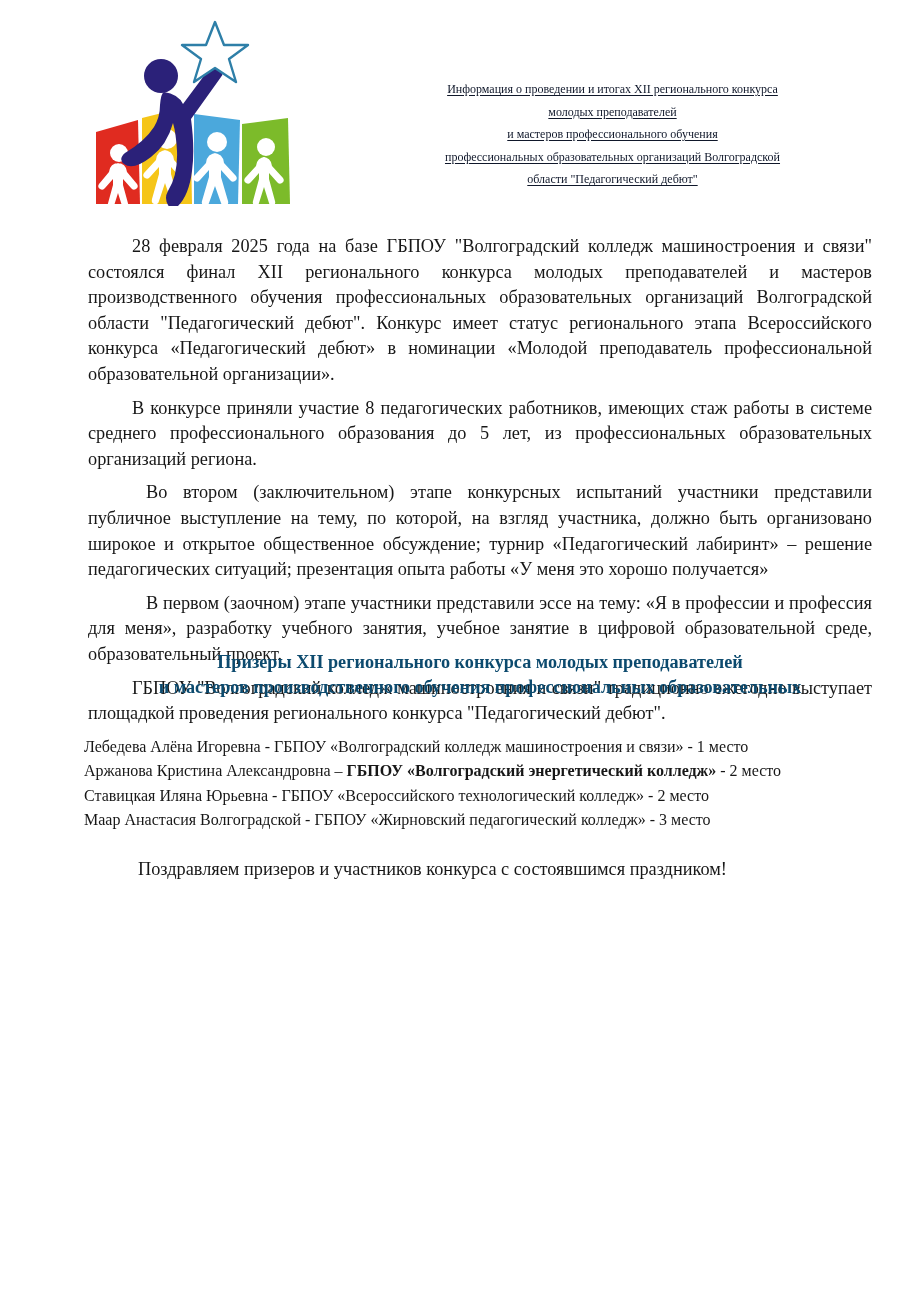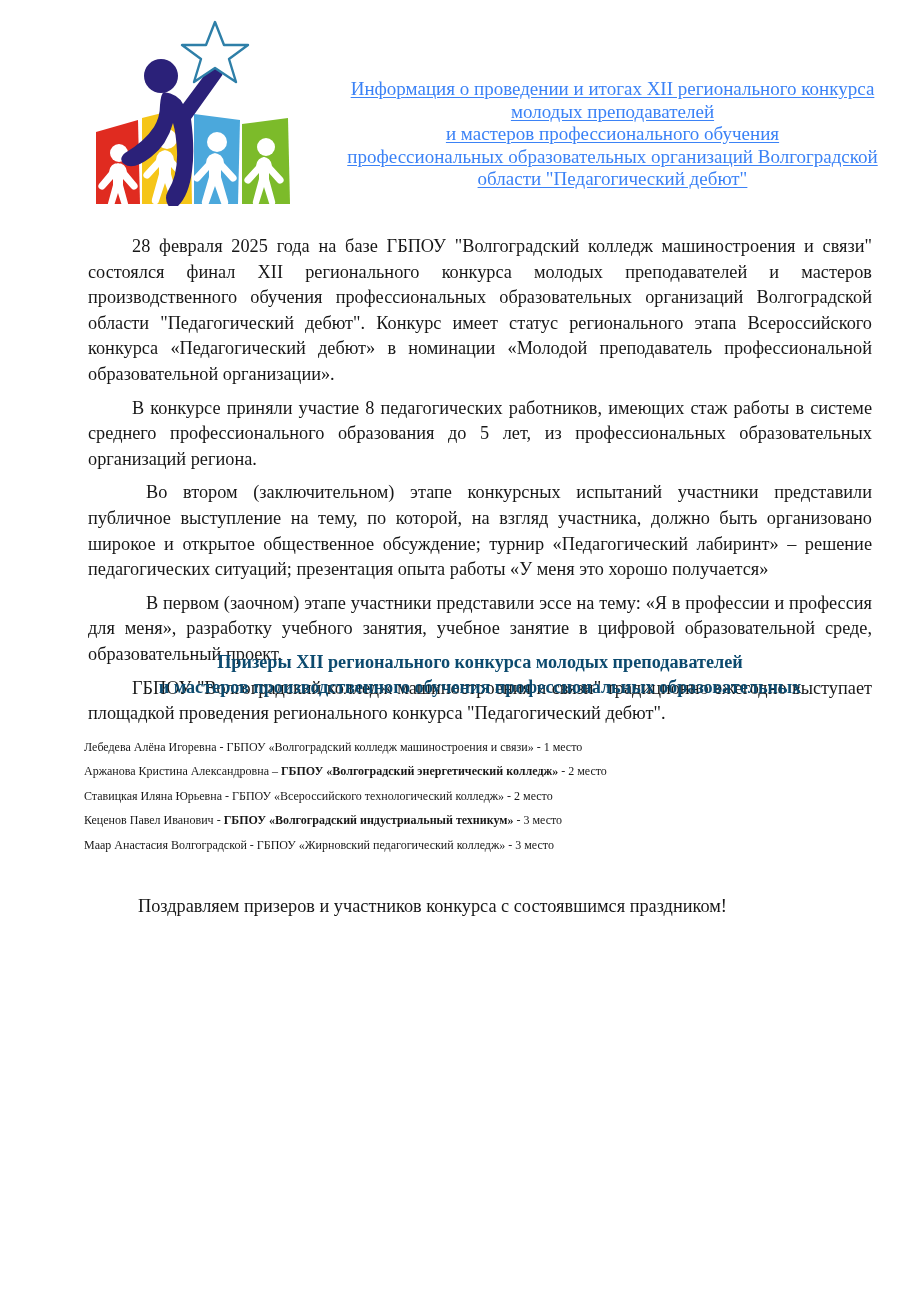--- a/index.html
+++ b/index.html
@@ -30,23 +30,23 @@
     height: 192px;
   }
   .logo svg { display: block; width: 100%; height: 100%; }
 
   .title-block {
     position: absolute;
     left: 340px;
     top: 78px;
     width: 545px;
     text-align: center;
-    font-size: 19px;
+    font-size: 12px;
     line-height: 22.5px;
-    color: #3b82f6;
+    color: #0f172a;
   }
   .title-block .tline {
     display: block;
     text-decoration: underline;
     text-underline-offset: 2px;
   }
 
   
   .body-text {
     position: absolute;
@@ -80,32 +80,32 @@
   .prize-heading span { display: block; }
 
   
   .winners {
     position: absolute;
     left: 84px;
     top: 735px;
     width: 810px;
   }
   .winner-row {
-    font-size: 12px;
+    font-size: 16px;
     line-height: 24.4px;
     white-space: nowrap;
     color: #171717;
   }
   .winner-row b { font-weight: bold; }
 
   
   .closing {
     position: absolute;
     left: 80px;
-    top: 894px;
+    top: 857px;
     width: 800px;
     font-size: 18.3px;
     line-height: 25px;
     text-indent: 58px;
     color: #171717;
   }
 </style>
 </head>
 <body>
 
@@ -189,19 +189,18 @@
 
   <div class="prize-heading">
     <span>Призеры XII регионального конкурса молодых преподавателей</span>
     <span>и мастеров производственного обучения профессиональных образовательных</span>
   </div>
 
   <div class="winners">
       <div class="winner-row"><span>Лебедева Алёна Игоревна</span><span> - </span><span>ГБПОУ </span><span>«Волгоградский колледж машиностроения и связи»</span><span> - 1 место</span></div>
       <div class="winner-row"><span>Аржанова Кристина Александровна</span><span> – </span><b>ГБПОУ </b><b>«Волгоградский энергетический колледж»</b><span> - 2 место</span></div>
       <div class="winner-row"><span>Ставицкая Иляна Юрьевна</span><span> - </span><span>ГБПОУ </span><span>«Всероссийского технологический колледж»</span><span> - 2 место</span></div>
-      <div class="winner-row"><span>Кеценов Павел Иванович</span><span> - </span><b>ГБПОУ  </b><b>«Волгоградский индустриальный техникум»</b><span> - 3 место</span></div>
       <div class="winner-row"><span>Маар Анастасия Волгоградской</span><span> - </span><span>ГБПОУ </span><span>«Жирновский педагогический колледж»</span><span> - 3 место</span></div>
     </div>
 
   <div class="closing">Поздравляем призеров и участников конкурса с состоявшимся праздником!</div>
 
 </div>
 
 </body></html>

